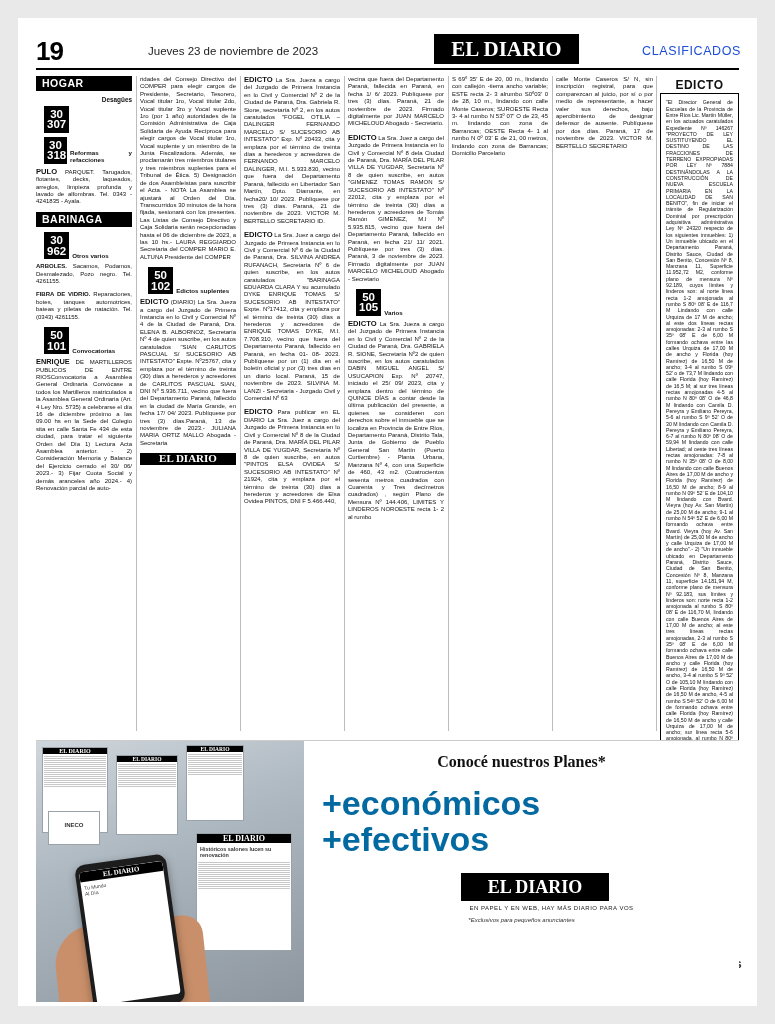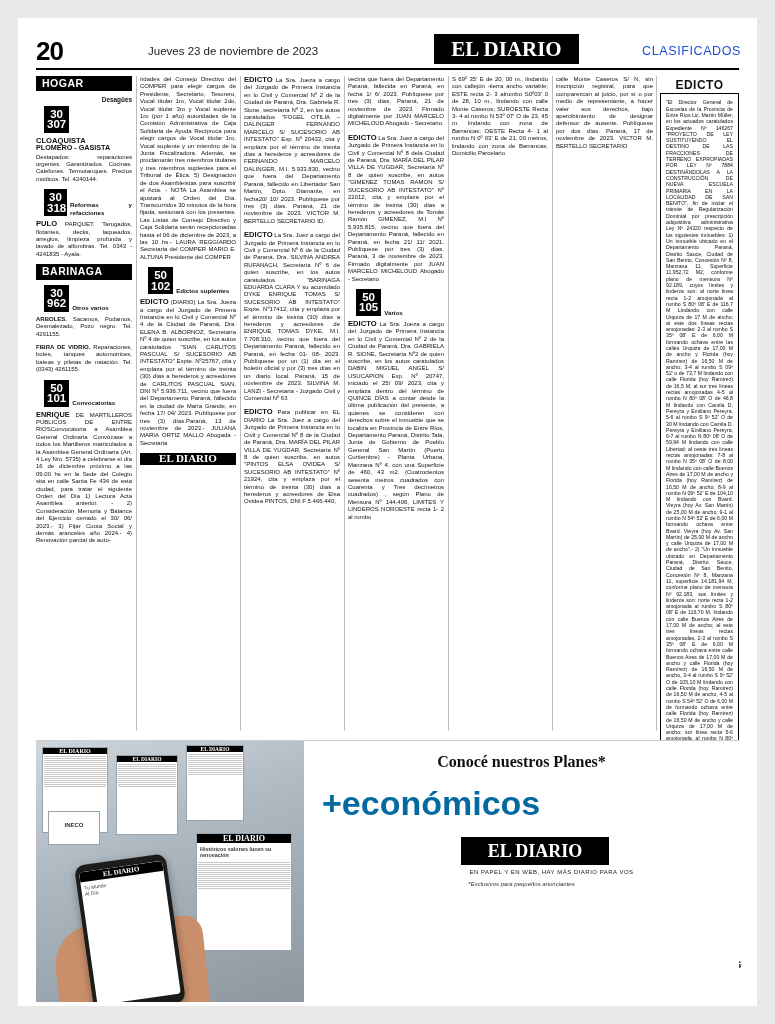--- a/index.html
+++ b/index.html
@@ -183,21 +183,21 @@
   }
   .ad-foot { text-align:center; font-size:6px; font-style:italic; color:#333; margin-top:6px; }
 </style>
 </head>
 <body>
 
 <div class="page">
   <div class="sheet">
 
     <div class="masthead">
-      <div class="pagenum">20</div>
+      <div class="pagenum">19</div>
       <div class="dateline">Jueves 23 de noviembre de 2023</div>
       <div class="logo-box">
         <span>EL DIARIO</span>
       </div>
       <div class="section-label">CLASIFICADOS</div>
     </div>
     <div class="rule-top"></div>
 
     <div class="cols">
       <div class="vline" style="left:100px"></div>
@@ -206,25 +206,20 @@
       <div class="vline" style="left:412px"></div>
       <div class="vline" style="left:516px"></div>
       <div class="vline" style="left:620px"></div>
 
       <div class="col c1">
         <div class="hdr">HOGAR</div>
         <div style="text-align:right;font-weight:bold;font-size:6.4px;margin-bottom:2px;">Desagües</div>
         <div class="tagwrap">
           <div class="tagnum" style="white-space:pre-line;">30
 307</div>
-        </div>
-        <div class="blk">
-          <div class="b" style="font-size:7.6px;">CLOAQUISTA</div>
-          <div class="b" style="font-size:7.2px;margin-bottom:2px;">PLOMERO - GASISTA</div>
-          <div>Destapados: reparaciones urgentes. Garantizados. Cocinas. Calefones. Termotanques. Precios módicos. Tel. 4240144.</div>
         </div>
         <div class="tagwrap">
           <div class="tagnum" style="white-space:pre-line;">30
 318</div>
           <div class="tagtext tall">Reformas y refacciones</div>
         </div>
         <div class="blk">
           <span class="b" style="font-size:7.6px;">PULO</span>
           <span>PARQUET. Tarugados, flotantes, decks, laqueados, arreglos, limpieza profunda y lavado de alfombras. Tel. 0343 - 4241835 - Ayala.</span>
         </div>
@@ -405,20 +400,21 @@
             <div style="background:#000;color:#fff;font-family:'Liberation Serif',serif;font-weight:bold;font-size:7px;text-align:center;padding:1px 0;">EL DIARIO</div>
             <div style="font-size:5px;padding:3px;line-height:6px;color:#444;white-space:pre-line;">Tu Mundo
 Al Día</div>
           </div>
         </div>
       </div>
 
       <div class="ad-right">
         <div class="ad-title">Conocé nuestros Planes*</div>
         <div class="ad-big">+económicos</div>
+        <div class="ad-big" style="margin-top:0;">+efectivos</div>
         <div class="ad-logo">EL DIARIO</div>
         <div class="ad-tagline">EN PAPEL Y EN WEB, HAY MÁS DIARIO PARA VOS</div>
         <div class="ad-foot">*Exclusivos para pequeños anunciantes</div>
       </div>
     </div>
 
   </div>
 </div>
 
 </body></html>

